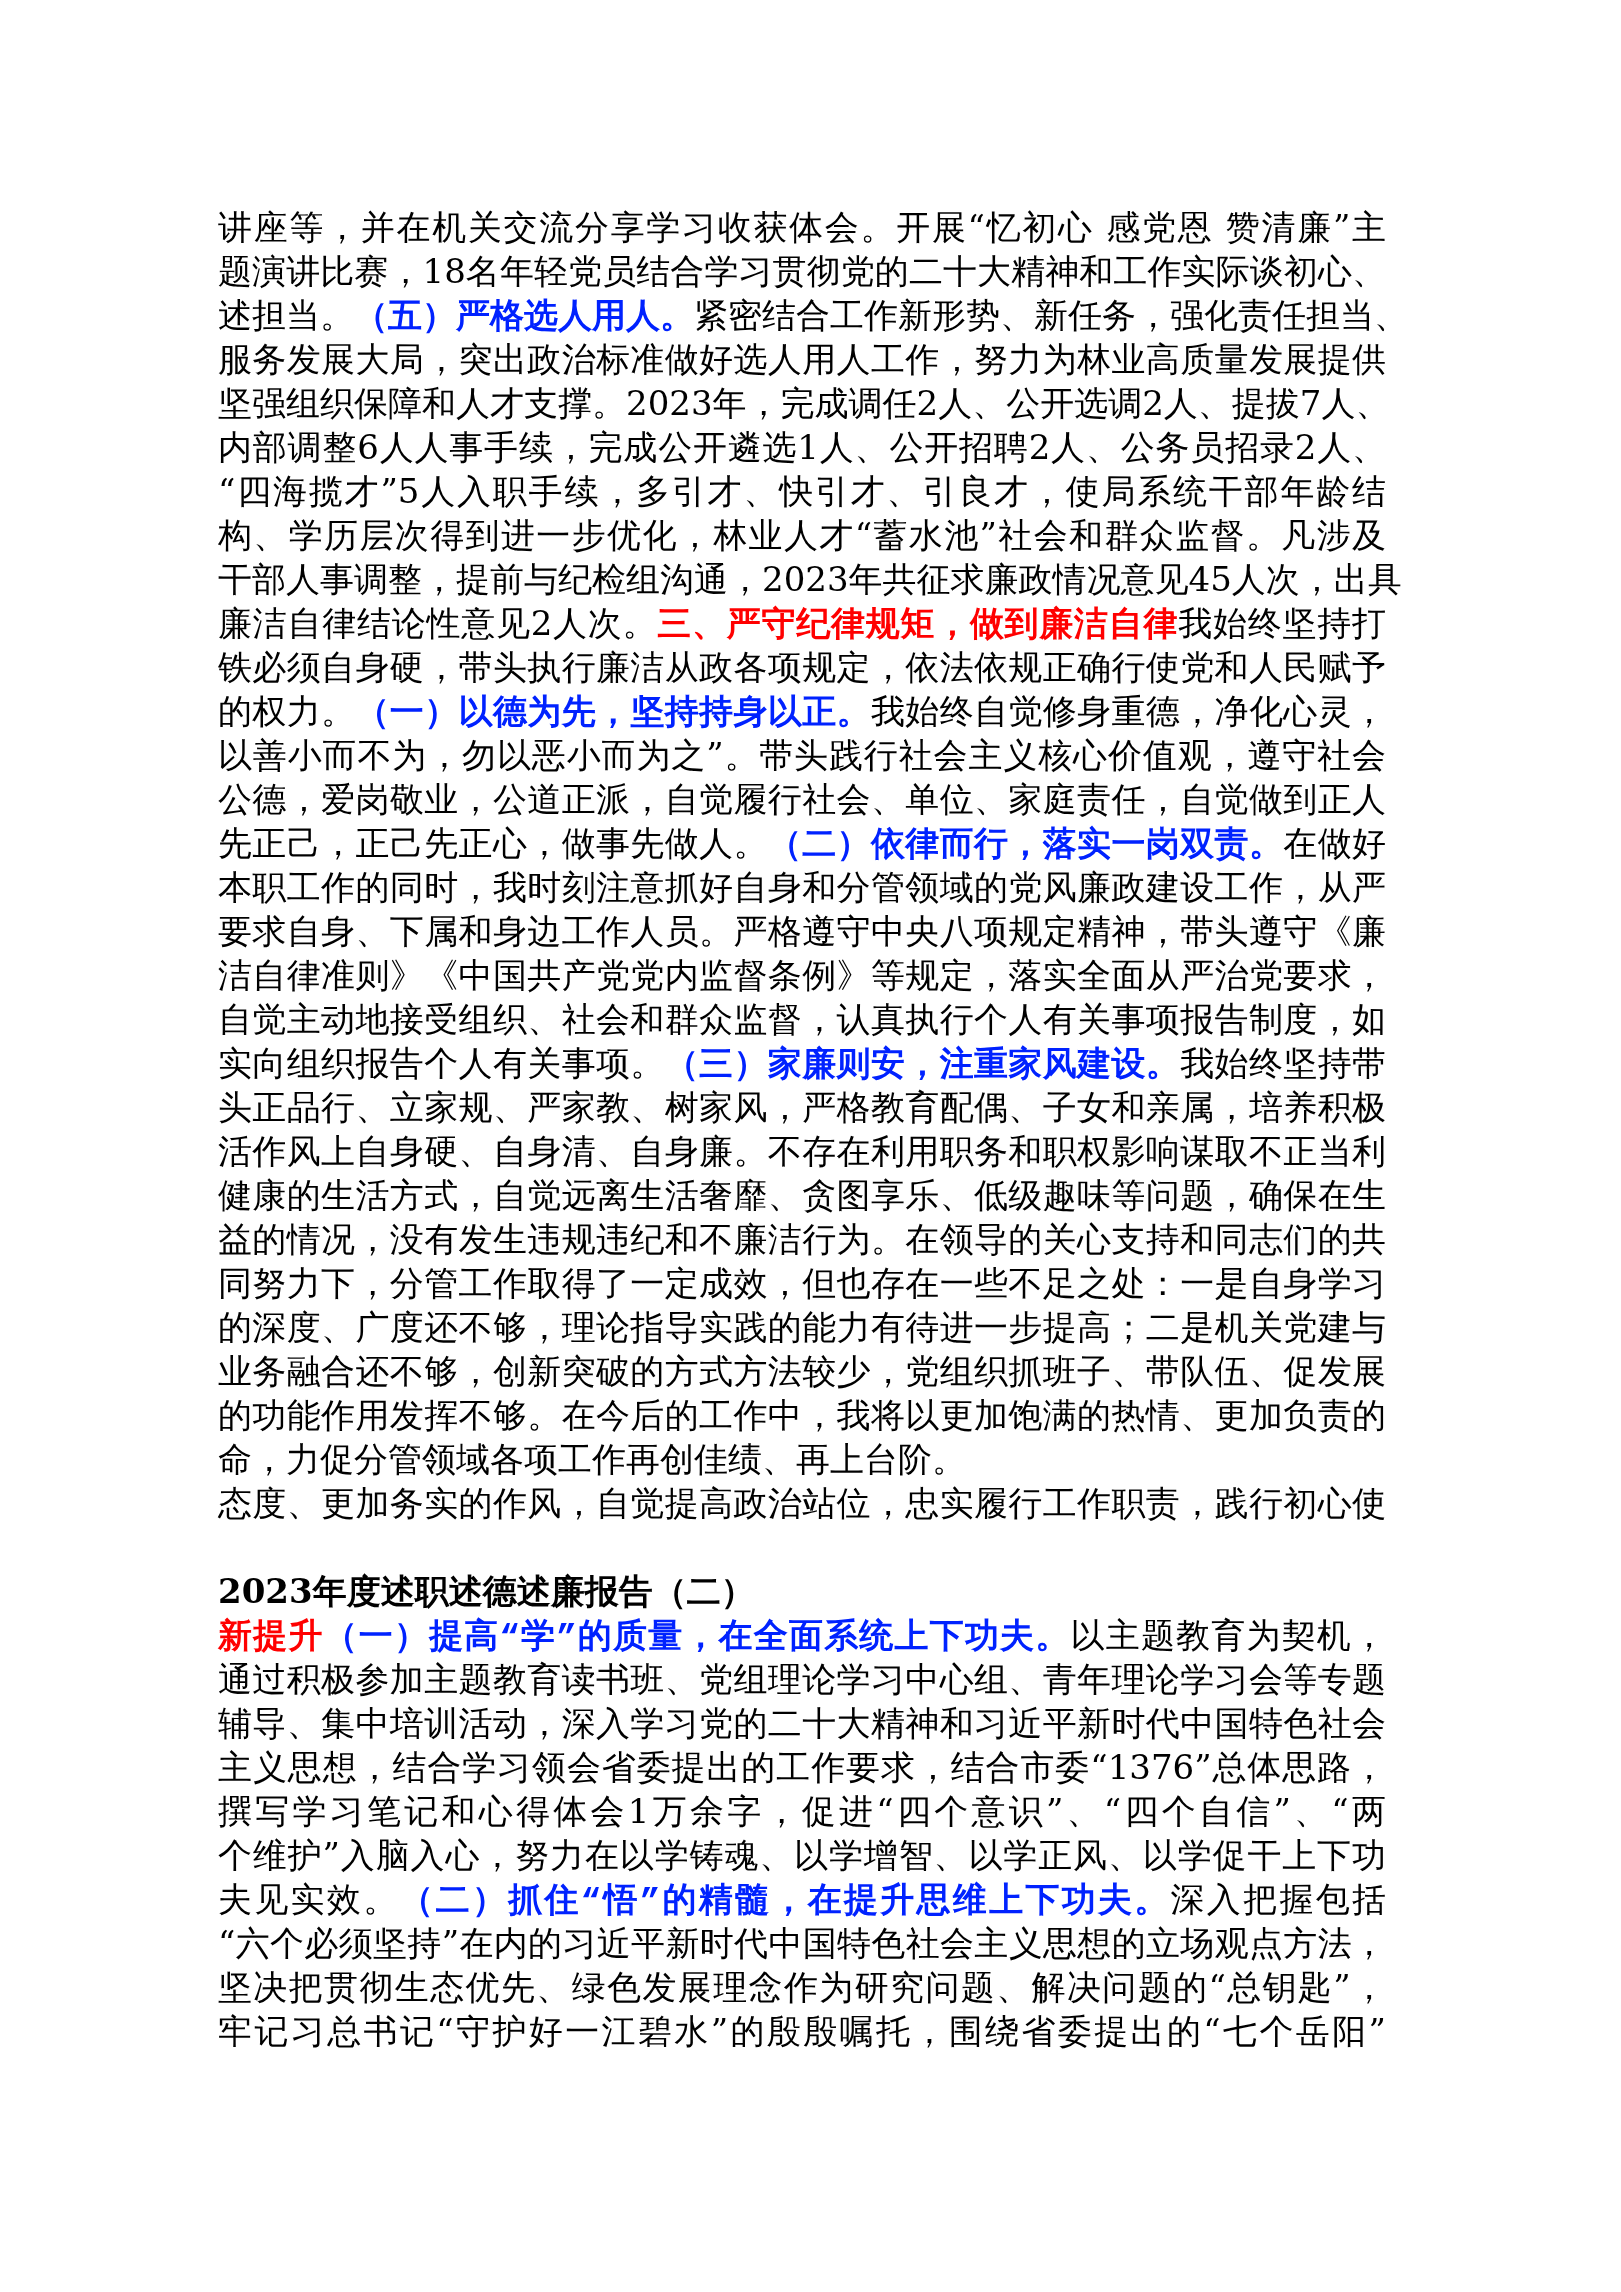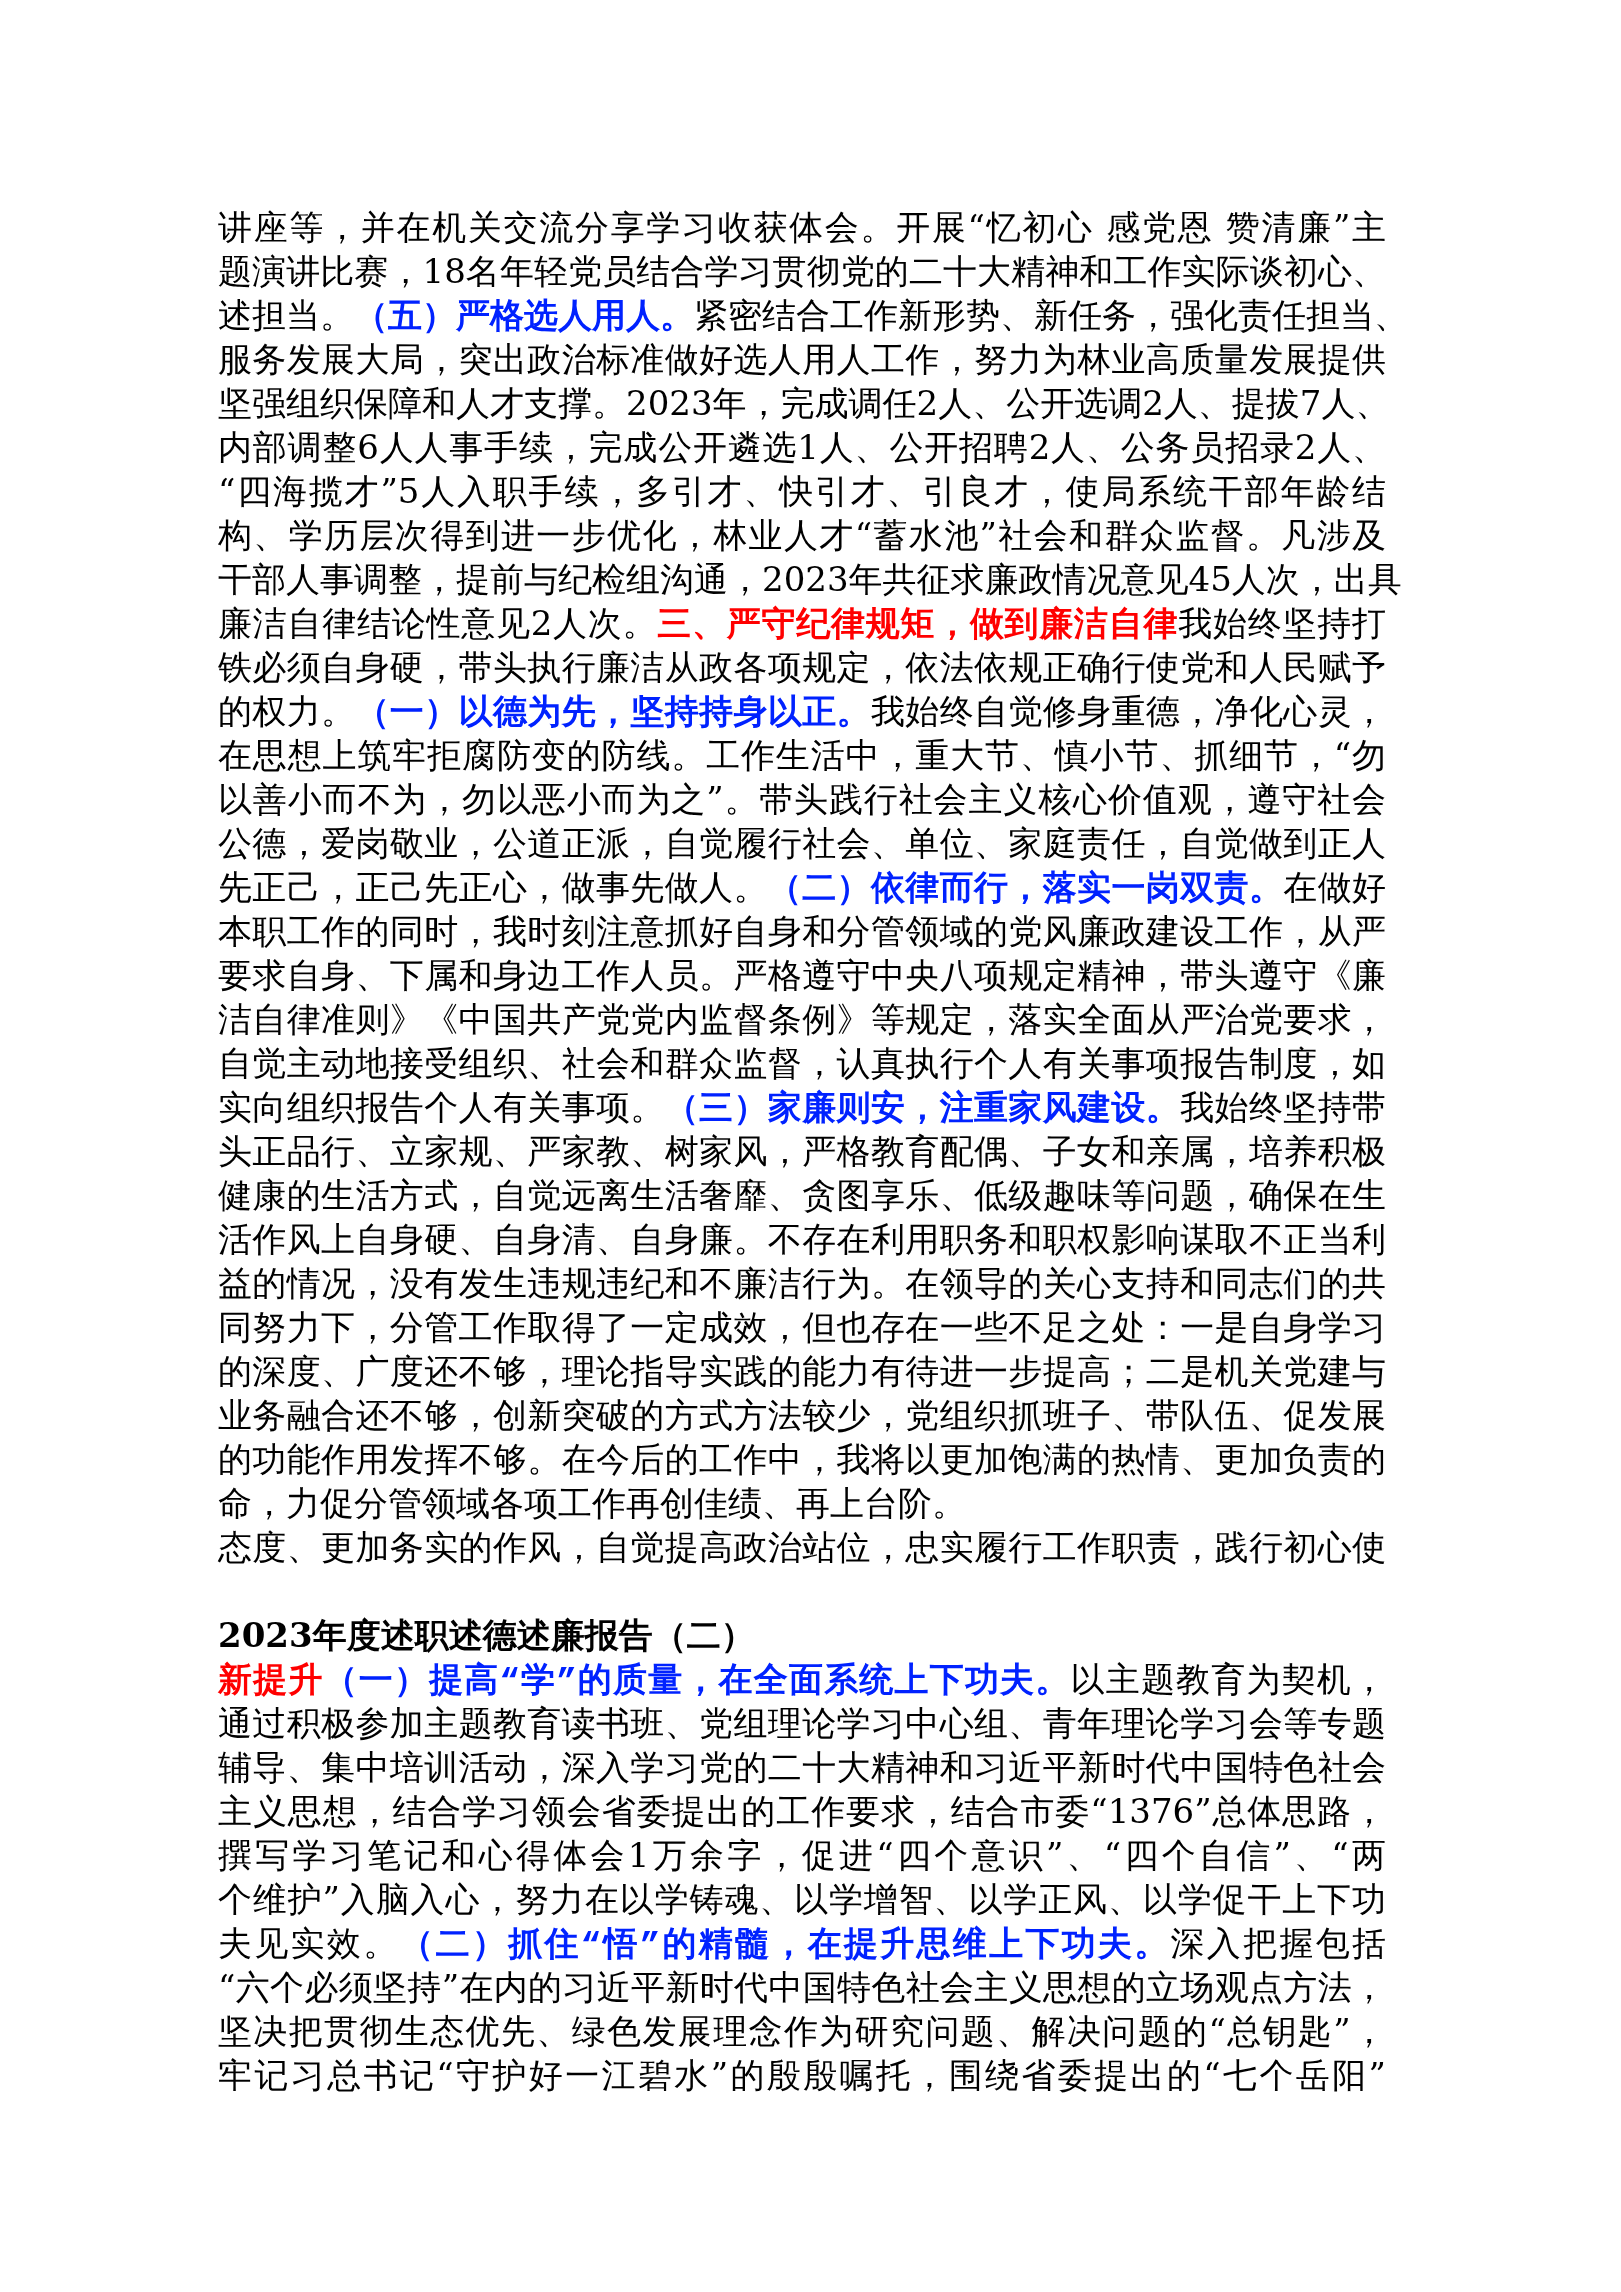--- a/index.html
+++ b/index.html
@@ -24,32 +24,31 @@
       <div class="line"><span>述担当。</span><span class="blue">（五）严格选人用人。</span><span>紧密结合工作新形势、新任务，强化责任担当、</span></div>
       <div class="line"><span>服务发展大局，突出政治标准做好选人用人工作，努力为林业高质量发展提供</span></div>
       <div class="line"><span>坚强组织保障和人才支撑。2023年，完成调任2人、公开选调2人、提拔7人、</span></div>
       <div class="line"><span>内部调整6人人事手续，完成公开遴选1人、公开招聘2人、公务员招录2人、</span></div>
       <div class="line"><span>“四海揽才”5人入职手续，多引才、快引才、引良才，使局系统干部年龄结</span></div>
       <div class="line"><span>构、学历层次得到进一步优化，林业人才“蓄水池”社会和群众监督。凡涉及</span></div>
       <div class="line"><span>干部人事调整，提前与纪检组沟通，2023年共征求廉政情况意见45人次，出具</span></div>
       <div class="line"><span>廉洁自律结论性意见2人次。</span><span class="red">三、严守纪律规矩，做到廉洁自律</span><span>我始终坚持打</span></div>
       <div class="line"><span>铁必须自身硬，带头执行廉洁从政各项规定，依法依规正确行使党和人民赋予</span></div>
       <div class="line"><span>的权力。</span><span class="blue">（一）以德为先，坚持持身以正。</span><span>我始终自觉修身重德，净化心灵，</span></div>
-      <div class="line"><span>在思想上筑牢拒腐防变的防线。工作生活中，重大节、慎小节、抓细节，“勿</span></div>
       <div class="line"><span>以善小而不为，勿以恶小而为之”。带头践行社会主义核心价值观，遵守社会</span></div>
       <div class="line"><span>公德，爱岗敬业，公道正派，自觉履行社会、单位、家庭责任，自觉做到正人</span></div>
       <div class="line"><span>先正己，正己先正心，做事先做人。</span><span class="blue">（二）依律而行，落实一岗双责。</span><span>在做好</span></div>
       <div class="line"><span>本职工作的同时，我时刻注意抓好自身和分管领域的党风廉政建设工作，从严</span></div>
       <div class="line"><span>要求自身、下属和身边工作人员。严格遵守中央八项规定精神，带头遵守《廉</span></div>
       <div class="line"><span>洁自律准则》《中国共产党党内监督条例》等规定，落实全面从严治党要求，</span></div>
       <div class="line"><span>自觉主动地接受组织、社会和群众监督，认真执行个人有关事项报告制度，如</span></div>
       <div class="line"><span>实向组织报告个人有关事项。</span><span class="blue">（三）家廉则安，注重家风建设。</span><span>我始终坚持带</span></div>
       <div class="line"><span>头正品行、立家规、严家教、树家风，严格教育配偶、子女和亲属，培养积极</span></div>
+      <div class="line"><span>活作风上自身硬、自身清、自身廉。不存在利用职务和职权影响谋取不正当利</span></div>
       <div class="line"><span>健康的生活方式，自觉远离生活奢靡、贪图享乐、低级趣味等问题，确保在生</span></div>
-      <div class="line"><span>活作风上自身硬、自身清、自身廉。不存在利用职务和职权影响谋取不正当利</span></div>
       <div class="line"><span>益的情况，没有发生违规违纪和不廉洁行为。在领导的关心支持和同志们的共</span></div>
       <div class="line"><span>同努力下，分管工作取得了一定成效，但也存在一些不足之处：一是自身学习</span></div>
       <div class="line"><span>的深度、广度还不够，理论指导实践的能力有待进一步提高；二是机关党建与</span></div>
       <div class="line"><span>业务融合还不够，创新突破的方式方法较少，党组织抓班子、带队伍、促发展</span></div>
       <div class="line"><span>的功能作用发挥不够。在今后的工作中，我将以更加饱满的热情、更加负责的</span></div>
       <div class="line last"><span>命，力促分管领域各项工作再创佳绩、再上台阶。</span></div>
       <div class="line"><span>态度、更加务实的作风，自觉提高政治站位，忠实履行工作职责，践行初心使</span></div>
     </div>
   <div class="blank"></div>
   <div class="line title">2023年度述职述德述廉报告（二）</div>

